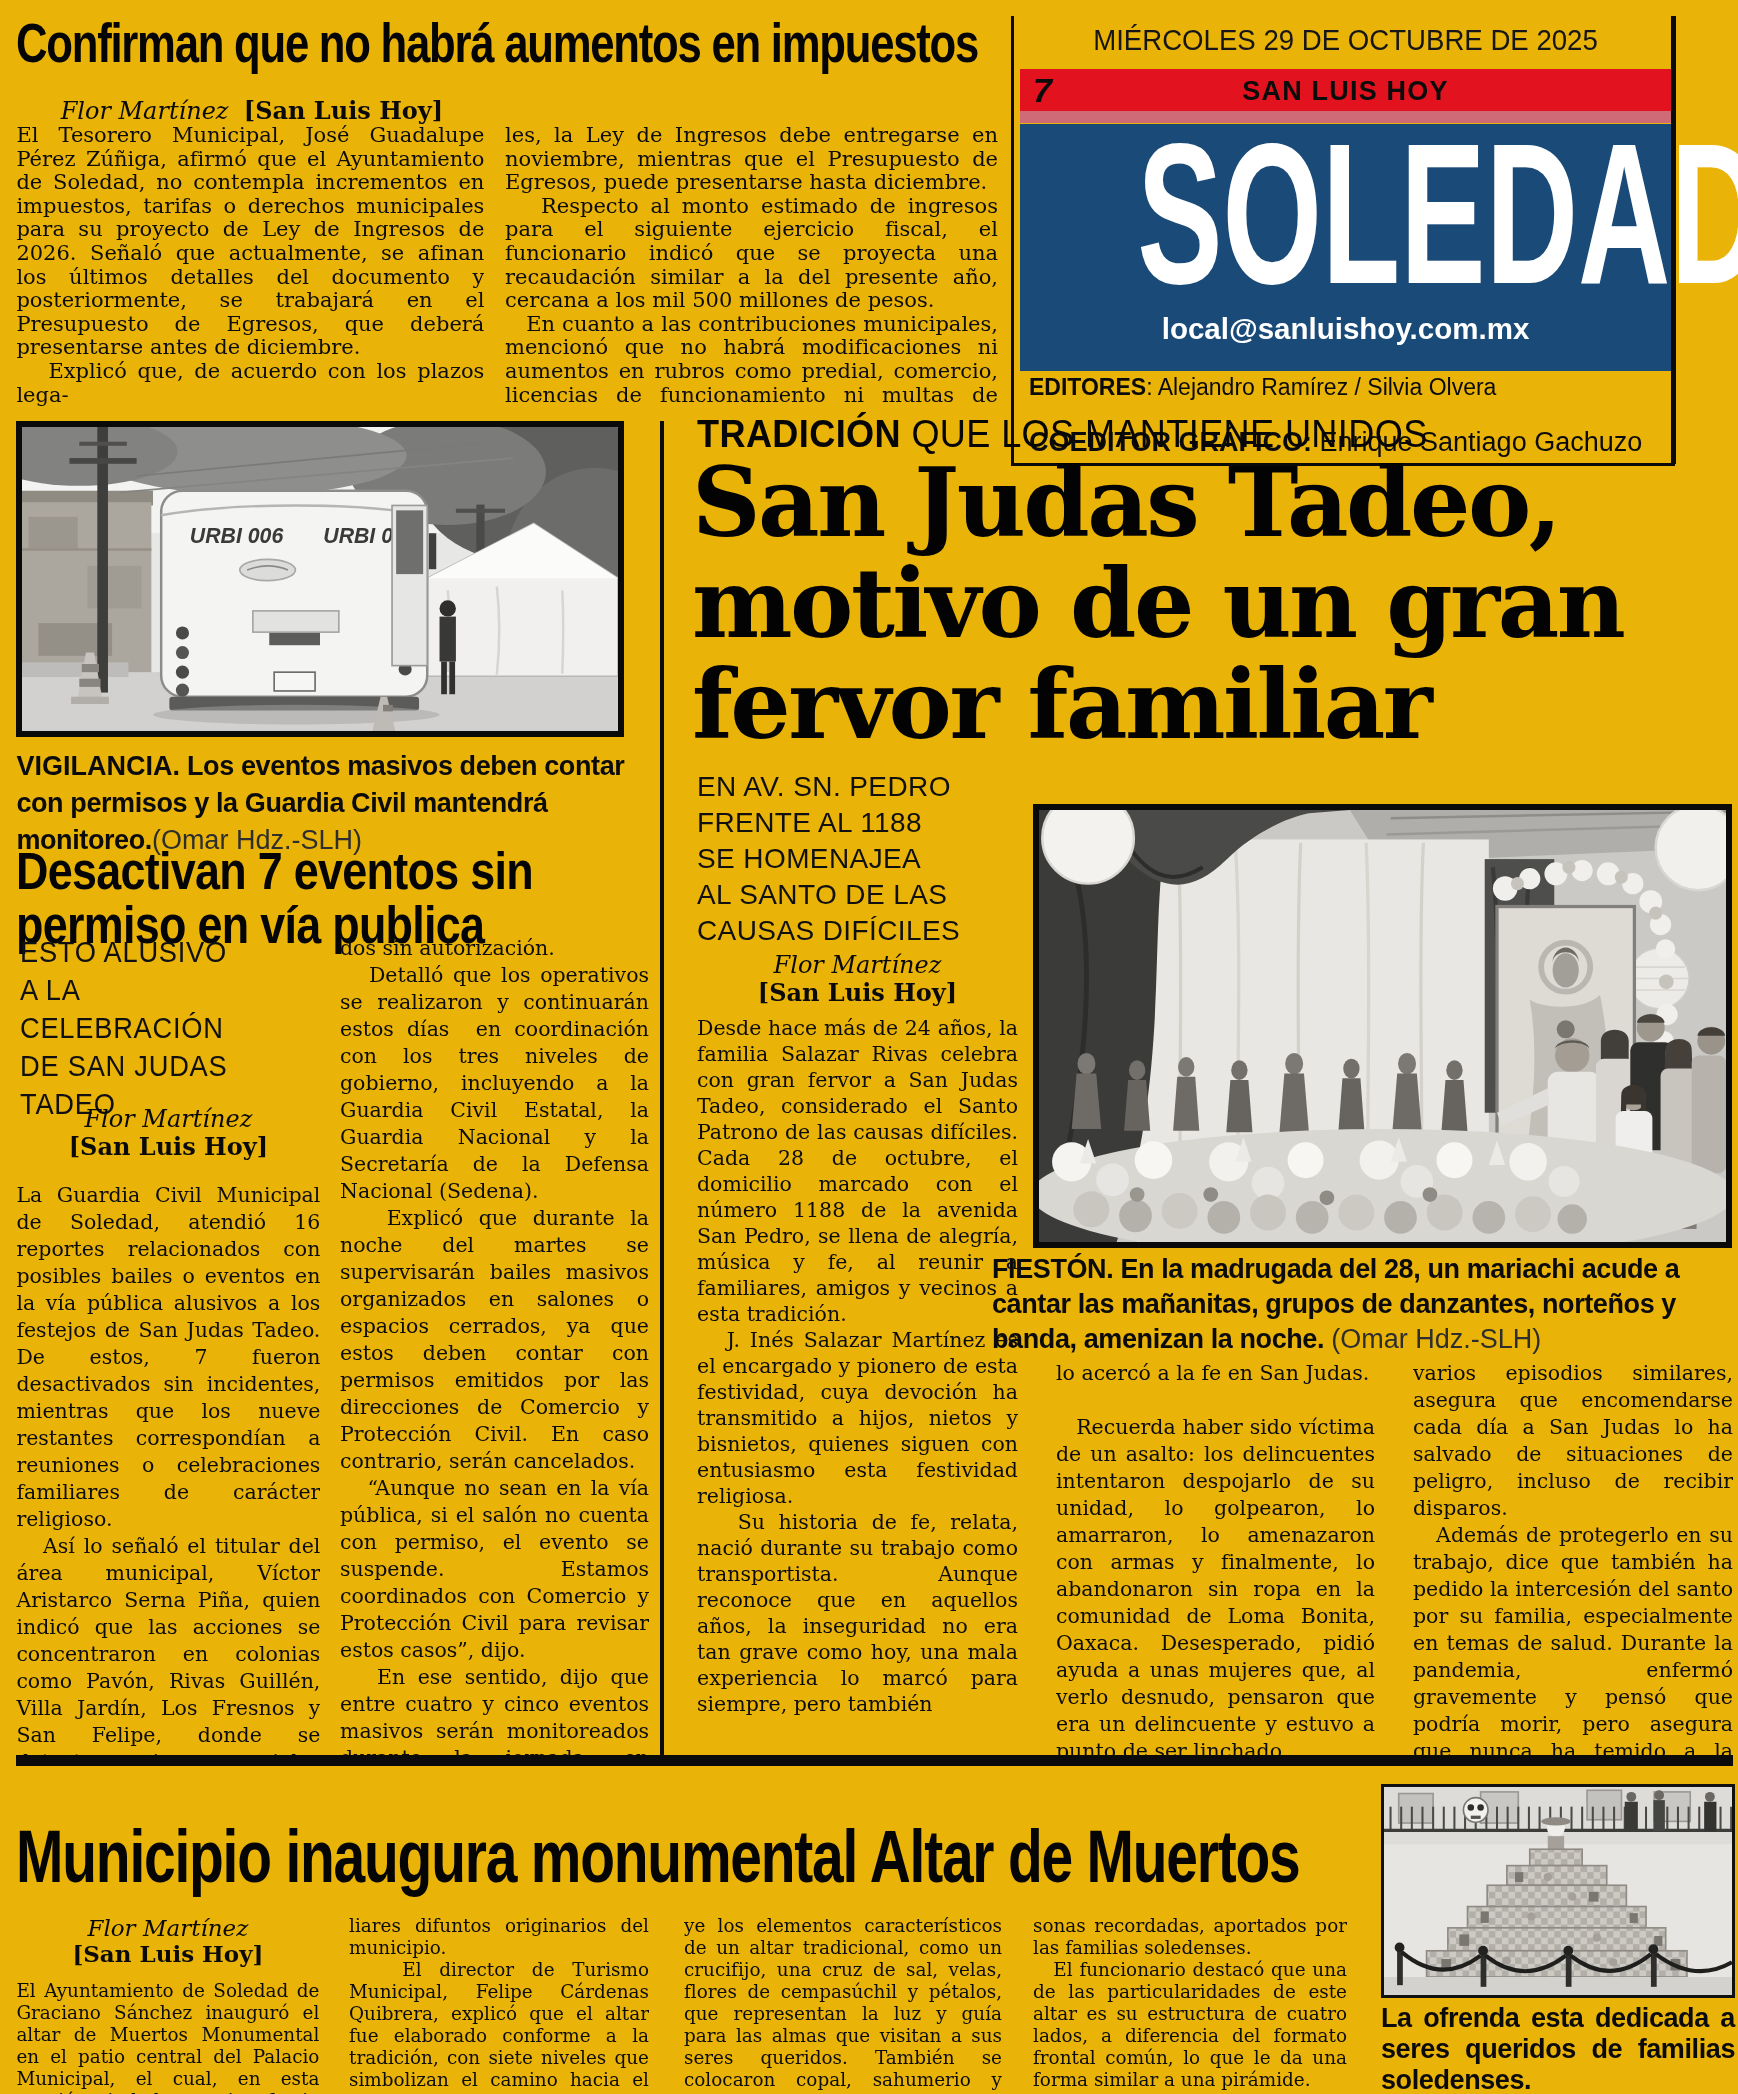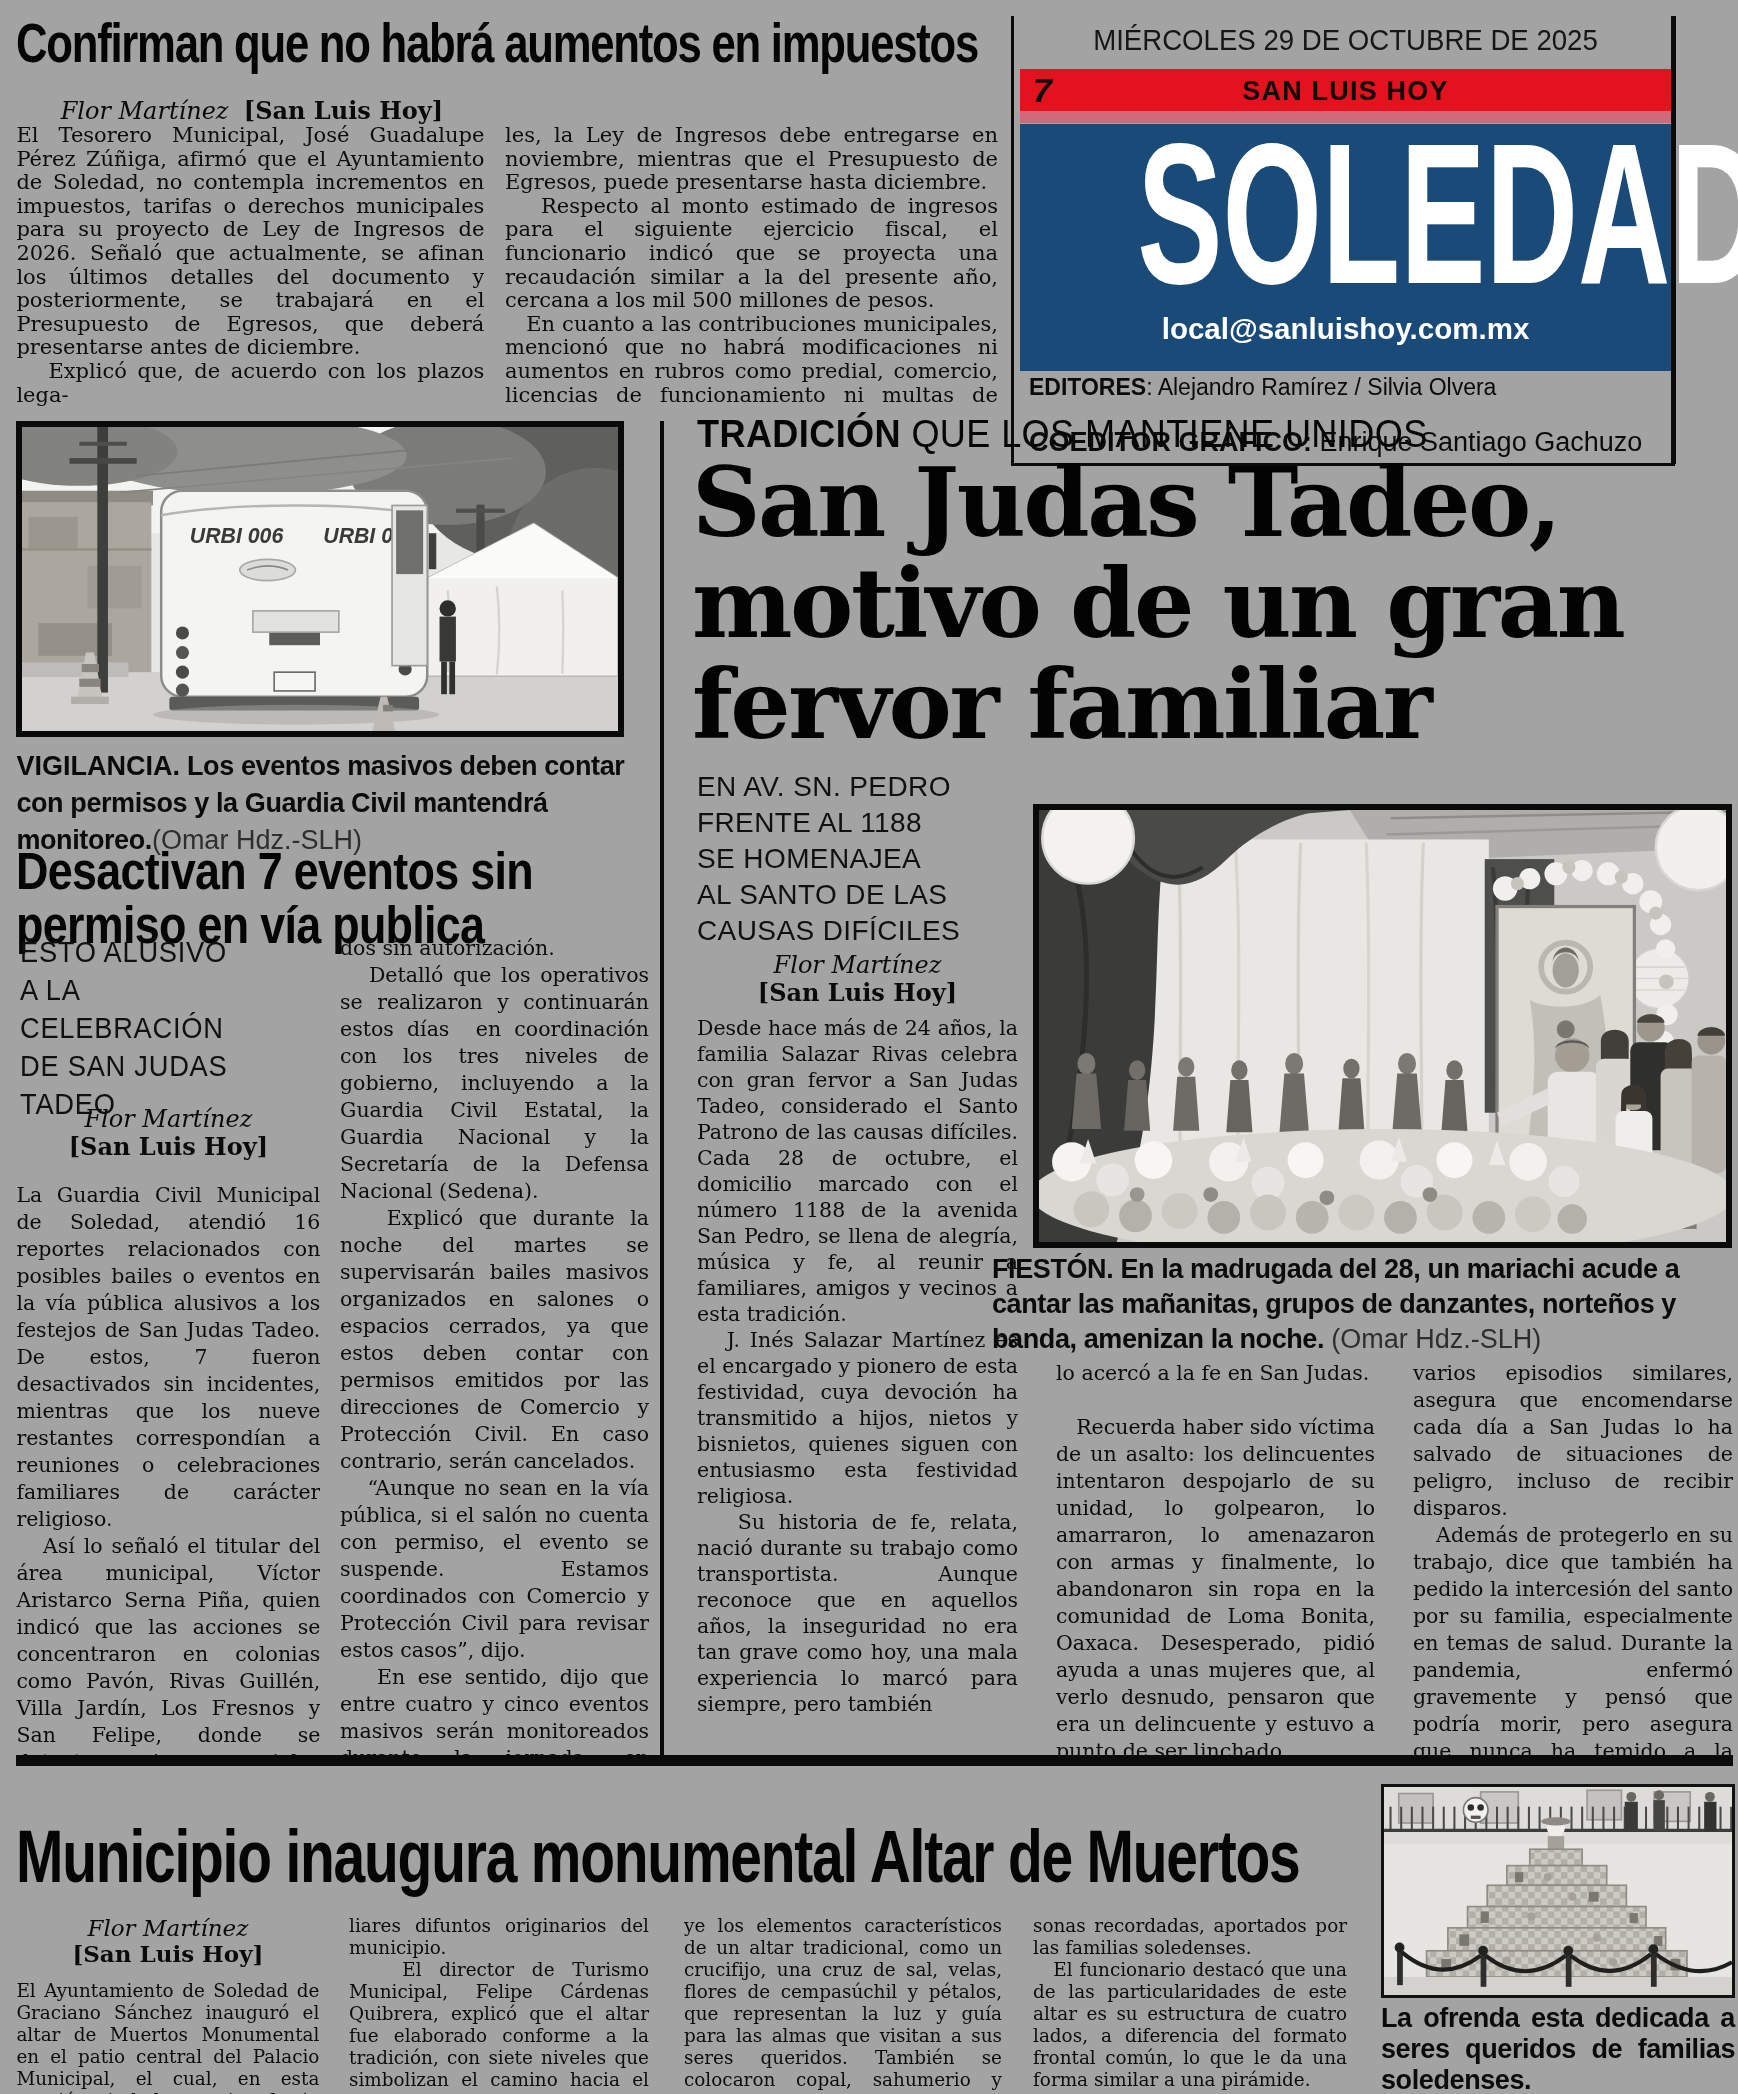--- a/index.html
+++ b/index.html
@@ -1,16 +1,16 @@
 <!DOCTYPE html>
 <html lang="es" style="font-size:13px"><head>
 <meta charset="utf-8">
 <style>
   html,body{margin:0;padding:0;background:#777;}
-  #page{position:relative;width:1738px;height:2095px;background:#a3a3a3;overflow:hidden;
+  #page{position:relative;width:1738px;height:2095px;background:#eab308;overflow:hidden;
         font-family:"DejaVu Serif",serif;color:#0a0a0a;}
   .abs{position:absolute;}
   .sans{font-family:"Liberation Sans",sans-serif;}
   .rule{background:#0b0b0b;}
   
   .hl{font-family:"Liberation Sans",sans-serif;font-weight:700;color:#050505;
       transform-origin:0 0;white-space:pre-line;letter-spacing:-1.6px;}
   .slab{font-family:"DejaVu Serif",serif;font-weight:700;color:#030303;white-space:pre-line;
         letter-spacing:-2.5px;}
   

